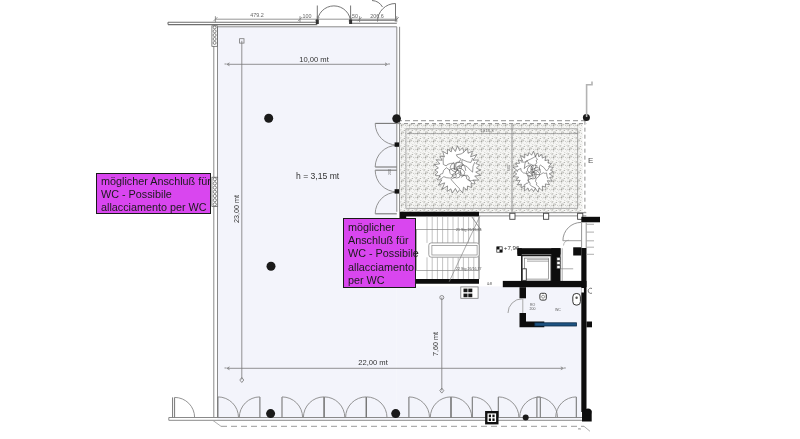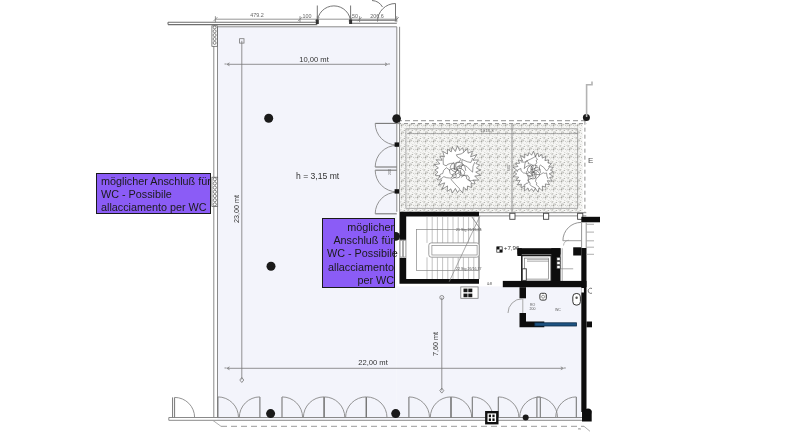--- a/index.html
+++ b/index.html
@@ -1,16 +1,16 @@
 <!DOCTYPE html>
 <html><head><meta charset="utf-8">
 <style>
 html,body{margin:0;padding:0;background:#fff;}
 #plan{position:relative;width:800px;height:439px;font-family:"Liberation Sans",sans-serif;}
-.tb{position:absolute;background:#8b5cf6;border:1.6px solid #1a1a1a;color:#1a1a1a;}
+.tb{position:absolute;background:#d946ef;border:1.6px solid #1a1a1a;color:#1a1a1a;}
 </style></head><body>
 <div id="plan">
 <svg width="800" height="439" viewBox="0 0 800 439" style="position:absolute;left:0;top:0">
 <defs>
 <pattern id="stip" width="8" height="8" patternUnits="userSpaceOnUse">
 <rect width="8" height="8" fill="#f6f6f4"></rect>
 <circle cx="1.3" cy="5.5" r="0.41" fill="#8e8e88"></circle>
 <circle cx="6.7" cy="7.9" r="0.37" fill="#c8c8c2"></circle>
 <circle cx="1.5" cy="4.2" r="0.45" fill="#9a9a94"></circle>
 <circle cx="3.0" cy="4.7" r="0.28" fill="#acaca6"></circle>
@@ -434,13 +434,13 @@
 
 <circle cx="270.6" cy="413.6" r="4.5" fill="#1a1a1a"></circle>
 
 <circle cx="395.7" cy="413.6" r="4.5" fill="#1a1a1a"></circle>
 
 <circle cx="525.7" cy="417.4" r="3" fill="#1a1a1a"></circle>
 </svg>
 
 <div class="tb" style="left:96px;top:173px;width:109px;height:37px;padding:1px 0 1px 4px;font-size:10.8px;line-height:13.2px;white-space:nowrap;">möglicher Anschluß für<br>WC - Possibile<br>allacciamento per WC</div>
 
-<div class="tb" style="left:322px;top:217.8px;width:67px;height:64.5px;padding:2px 0 2px 4px;font-size:10.8px;line-height:13.3px;white-space:nowrap;text-align:right;">möglicher<br>Anschluß für<br>WC - Possibile<br>allacciamento<br>per WC</div>
+<div class="tb" style="left:343px;top:217.8px;width:67px;height:64.5px;padding:2px 0 2px 4px;font-size:10.8px;line-height:13.3px;white-space:nowrap;">möglicher<br>Anschluß für<br>WC - Possibile<br>allacciamento<br>per WC</div>
 </div>
 </body></html>

